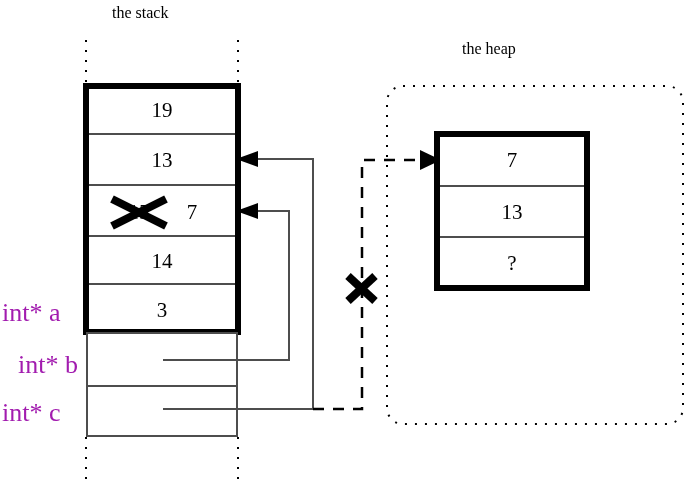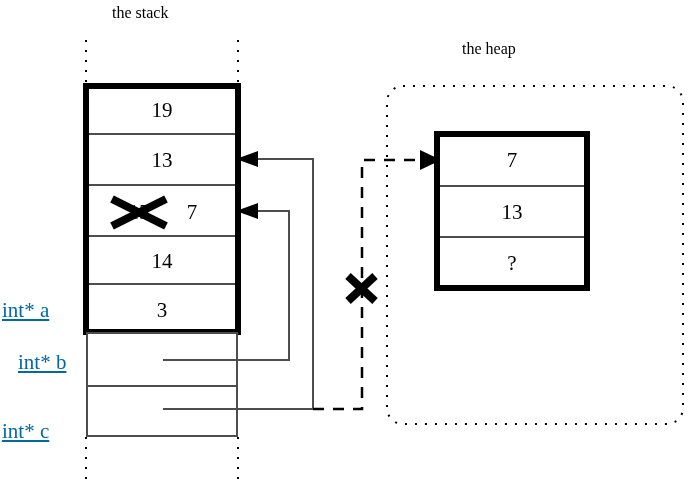--- a/index.html
+++ b/index.html
@@ -34,25 +34,24 @@
   .cell-text {
     position: absolute;
     font-size: 21px;
     line-height: 1;
     white-space: nowrap;
     text-align: center;
     color: #000;
   }
   .var-label {
     position: absolute;
-    font-size: 21px;
+    font-size: 26px;
     line-height: 1;
     white-space: nowrap;
-    color: #0369a1;
-    text-decoration: underline;
+    color: #a21caf;
   }
 </style>
 </head>
 <body>
 
 <svg id="canvas" viewBox="0 0 692 489" xmlns="http://www.w3.org/2000/svg">
 
   <line x1="86" y1="40" x2="86" y2="85" stroke="#000" stroke-width="2" stroke-dasharray="2 8" stroke-linecap="butt"></line>
   <line x1="238" y1="40" x2="238" y2="85" stroke="#000" stroke-width="2" stroke-dasharray="2 8" stroke-linecap="butt"></line>
 
@@ -125,13 +124,13 @@
 <div class="cell-text" style="left:437px; top:150px; width:150px;">7</div>
 
 <div class="cell-text" style="left:437px; top:202px; width:150px;">13</div>
 
 <div class="cell-text" style="left:437px; top:253px; width:150px;">?</div>
 
 <div class="var-label" style="left:2px; top:300px;">int* a</div>
 
 <div class="var-label" style="left:18px; top:352px;">int* b</div>
 
-<div class="var-label" style="left:2px; top:400px;margin-top:21px;">int* c</div>
+<div class="var-label" style="left:2px; top:400px;">int* c</div>
 
 </body></html>

